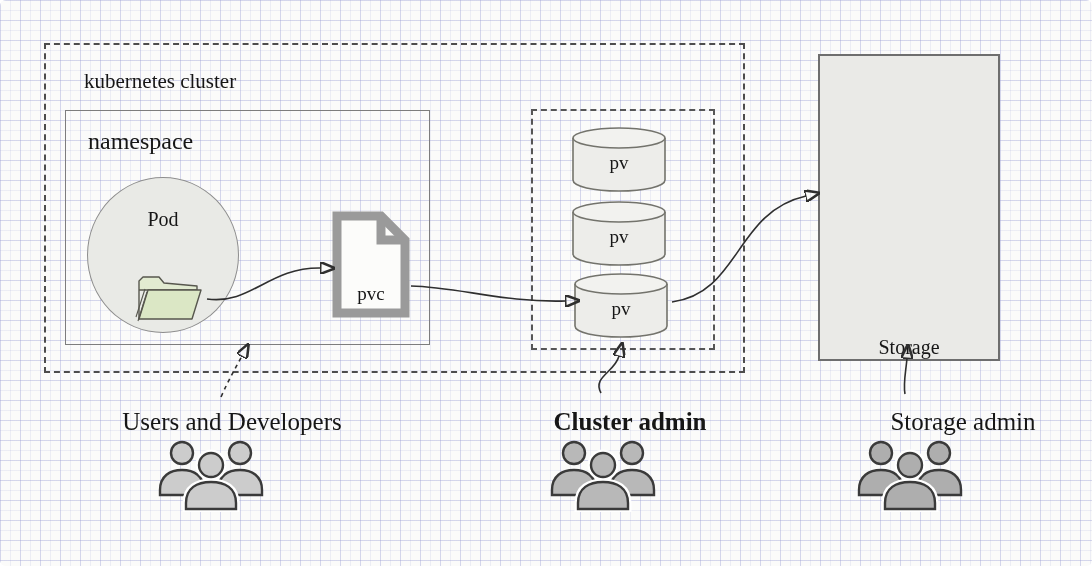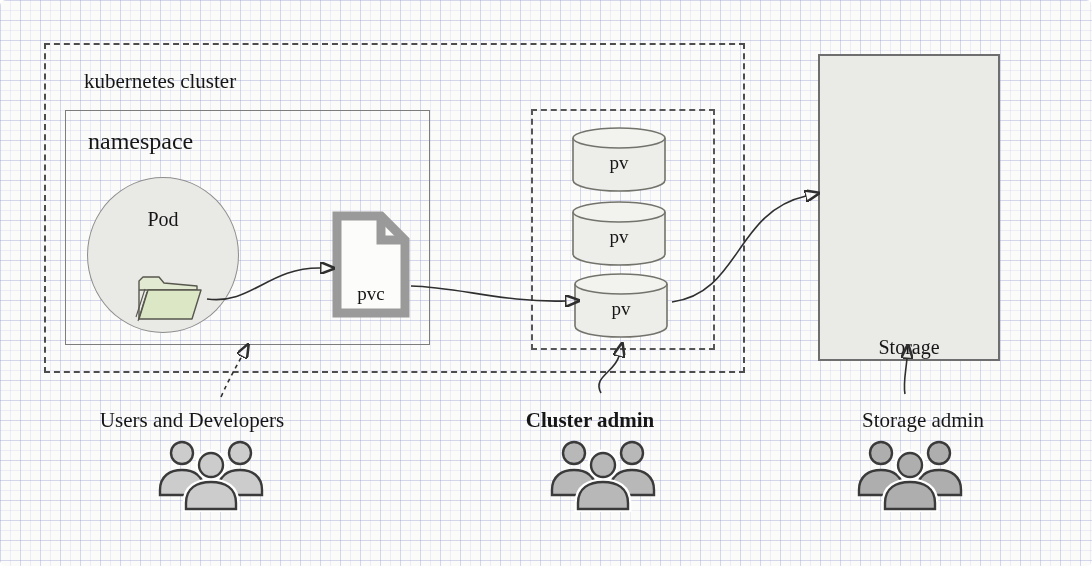--- a/index.html
+++ b/index.html
@@ -38,21 +38,21 @@
   .cyl .node-label{
     position:absolute;left:0;top:26px;width:100%;text-align:center;font-size:19px;
   }
   .storage-box{
     position:absolute;left:818px;top:43px;width:182px;height:307px;
     background:#eaeae7;border:2px solid #6e6e6e;box-sizing:border-box;
     display:flex;align-items:flex-end;justify-content:center;font-size:21px;margin-top:11px;
   }
   .actor-label{
     position:absolute;top:408px;transform:translateX(-50%);
-    font-size:21px;white-space:nowrap;
+    font-size:25px;white-space:nowrap;margin-left:40px;
   }
   .people{position:absolute;width:110px;height:74px;}
   .overlay{position:absolute;left:0;top:0;pointer-events:none;}
   .overlay path{fill:none;stroke:#2f2f2f;stroke-width:1.6px;}
 </style>
 </head>
 <body>
 
 <div class="canvas">
 

